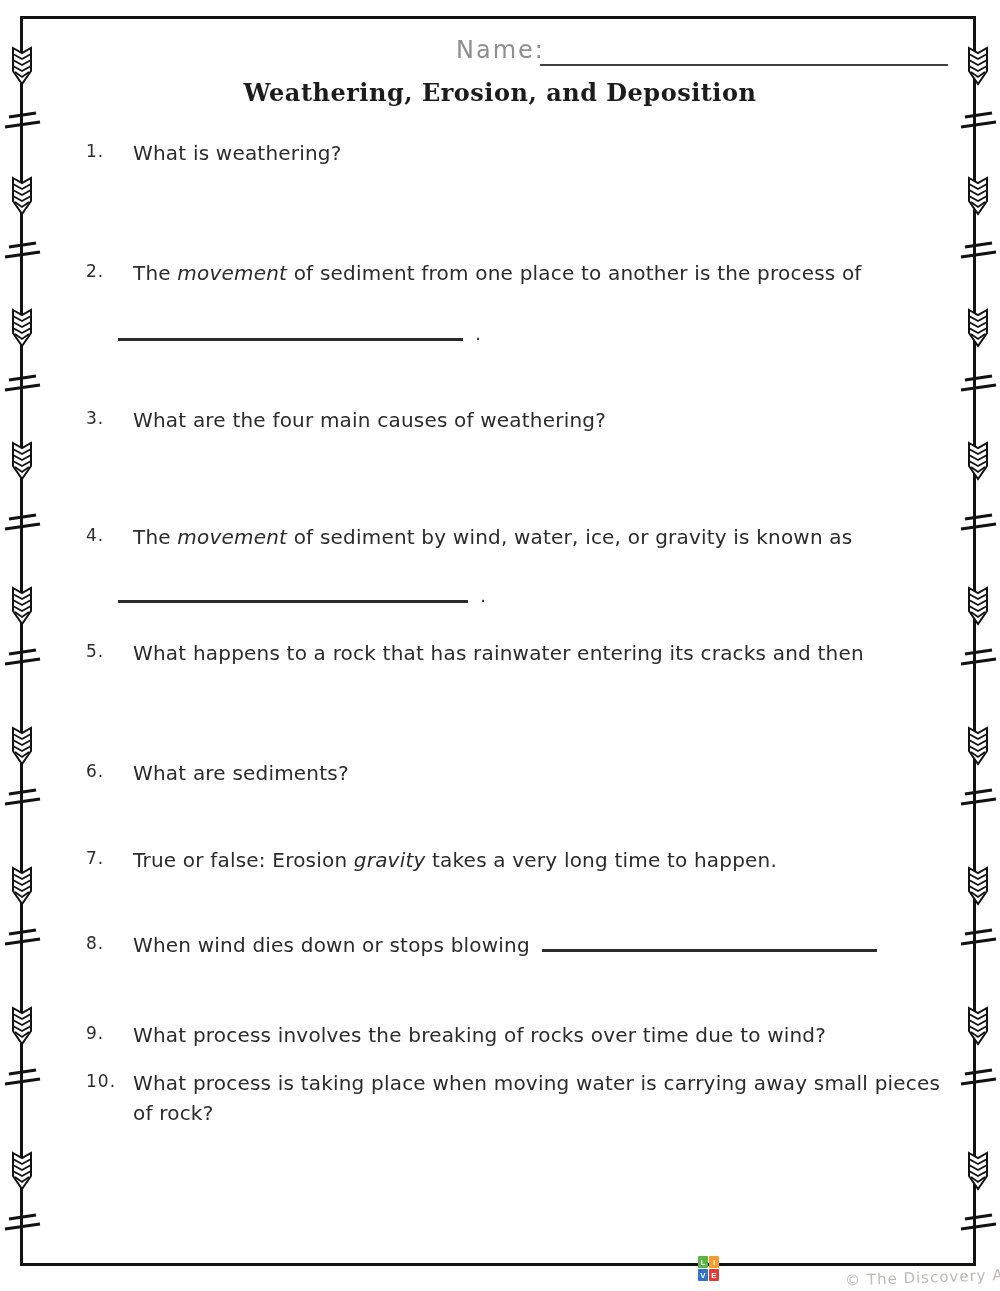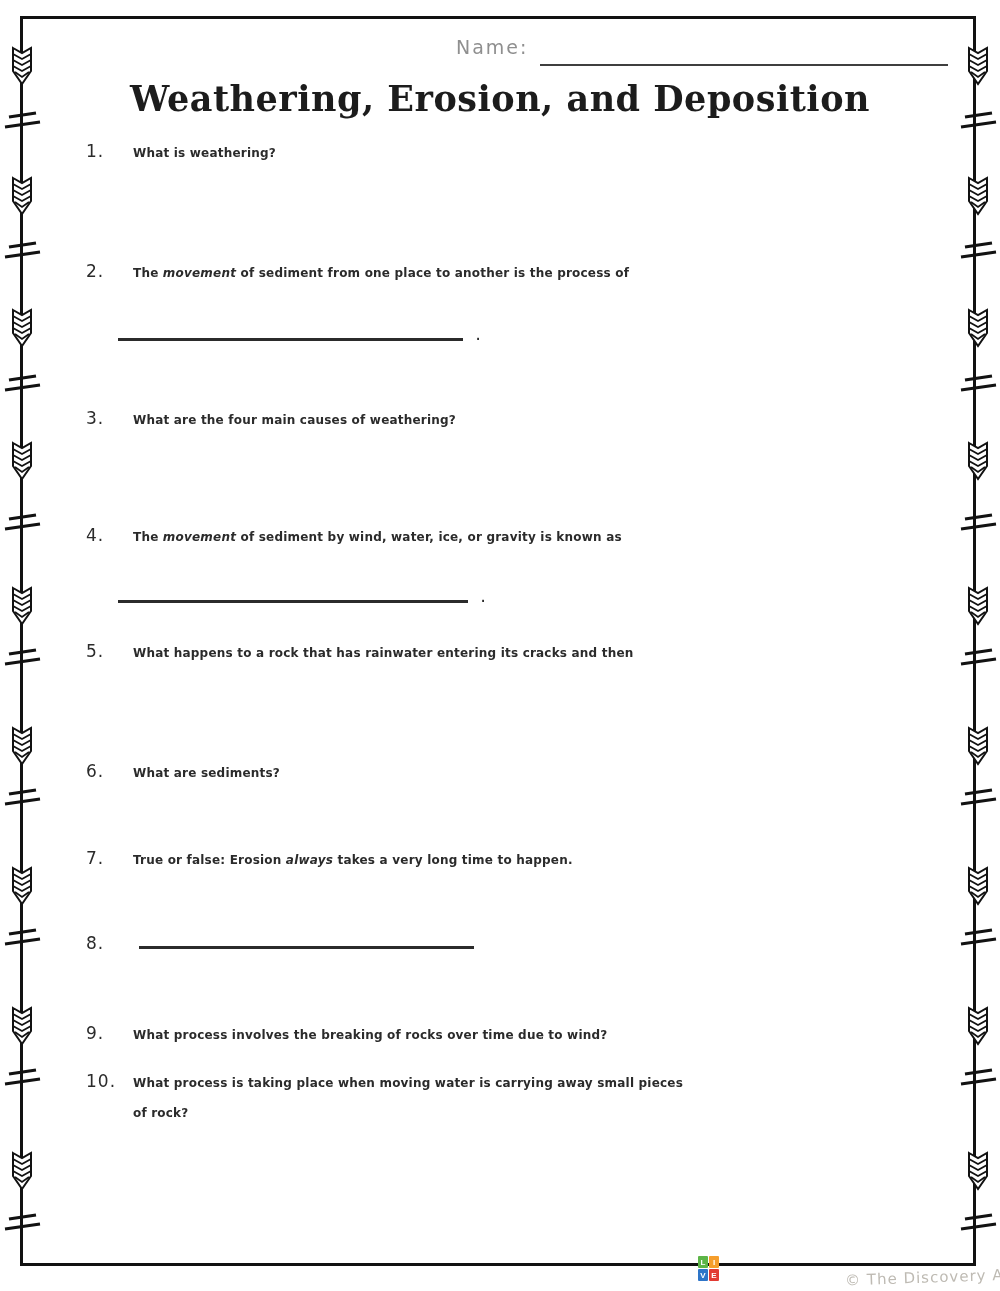--- a/index.html
+++ b/index.html
@@ -12,39 +12,39 @@
   .page{position:absolute;inset:0;}
   
   .border-rect{
     position:absolute;left:20px;top:16px;width:956px;height:1250px;
     border:3px solid #121212;box-sizing:border-box;
   }
   .deco{position:absolute;}
   
   .name-label{
     position:absolute;left:456px;top:36px;
-    font-size:19px;color:#8f8f8f;letter-spacing:2px;
+    font-size:24px;color:#8f8f8f;letter-spacing:2px;
   }
   .name-line{
     position:absolute;left:540px;top:40px;width:408px;height:24px;
     border-bottom:2px solid #3f3f3f;
   }
   .title{
     position:absolute;left:0;top:78px;width:100%;margin:0;
     text-align:center;
     font-family:"DejaVu Serif", serif;
-    font-size:35px;font-weight:bold;color:#1c1c1c;letter-spacing:0.5px;
+    font-size:24px;font-weight:bold;color:#1c1c1c;letter-spacing:0.5px;
   }
   
   .q{position:absolute;left:86px;display:flex;align-items:flex-start;}
   .qnum{
     width:47px;flex:0 0 47px;font-size:17px;padding-top:3px;
     letter-spacing:1px;color:#2b2b2b;
   }
-  .qtext{font-size:12px;line-height:30px;letter-spacing:0.2px;color:#2b2b2b;font-weight:bold;}
+  .qtext{font-size:20px;line-height:30px;letter-spacing:0.2px;color:#2b2b2b;}
   .qline{white-space:nowrap;}
   .qtext i{font-style:italic;}
   .blank.standalone{
     position:absolute;height:20px;border-bottom:3px solid #2b2b2b;
   }
   .blank-suffix{
     position:absolute;right:-18px;bottom:-6px;font-size:18px;color:#2b2b2b;
   }
   .blank.inline{
     display:inline-block;width:335px;height:5px;
@@ -269,27 +269,27 @@
       </div>
       <div class="q" style="top: 758px;">
         <span class="qnum">6.</span>
         <div class="qtext">
           <div class="qline"><span>What are sediments?</span></div>
         </div>
       </div>
       <div class="q" style="top: 845px;">
         <span class="qnum">7.</span>
         <div class="qtext">
-          <div class="qline"><span>True or false: Erosion </span><i>always</i><span> takes a very long time to happen.</span></div>
+          <div class="qline"><span>True or false: Erosion </span><i>gravity</i><span> takes a very long time to happen.</span></div>
         </div>
       </div>
       <div class="q" style="top: 930px;">
         <span class="qnum">8.</span>
         <div class="qtext">
-          <div class="qline"><span class="blank inline"></span></div>
+          <div class="qline"><span>When wind dies down or stops blowing </span><span class="blank inline"></span></div>
         </div>
       </div>
       <div class="q" style="top: 1020px;">
         <span class="qnum">9.</span>
         <div class="qtext">
           <div class="qline"><span>What process involves the breaking of rocks over time due to wind?</span></div>
         </div>
       </div>
       <div class="q" style="top: 1068px;">
         <span class="qnum">10.</span>

